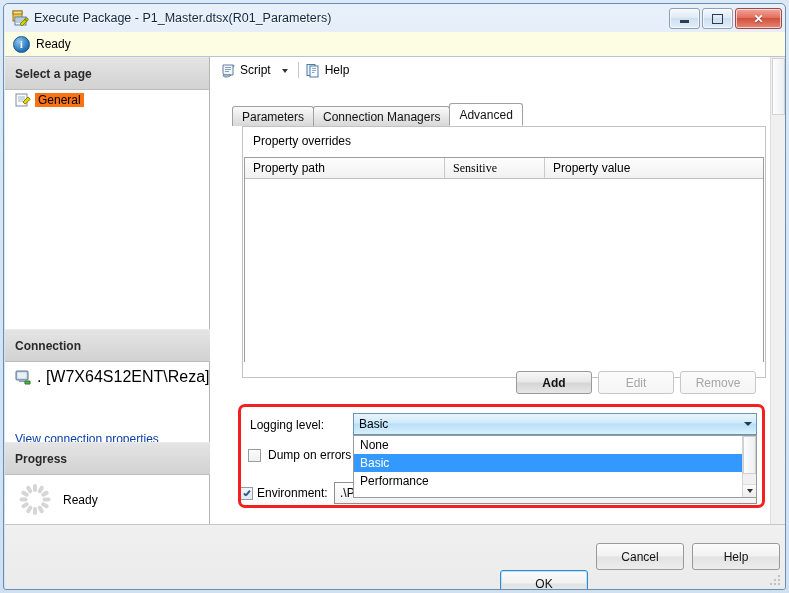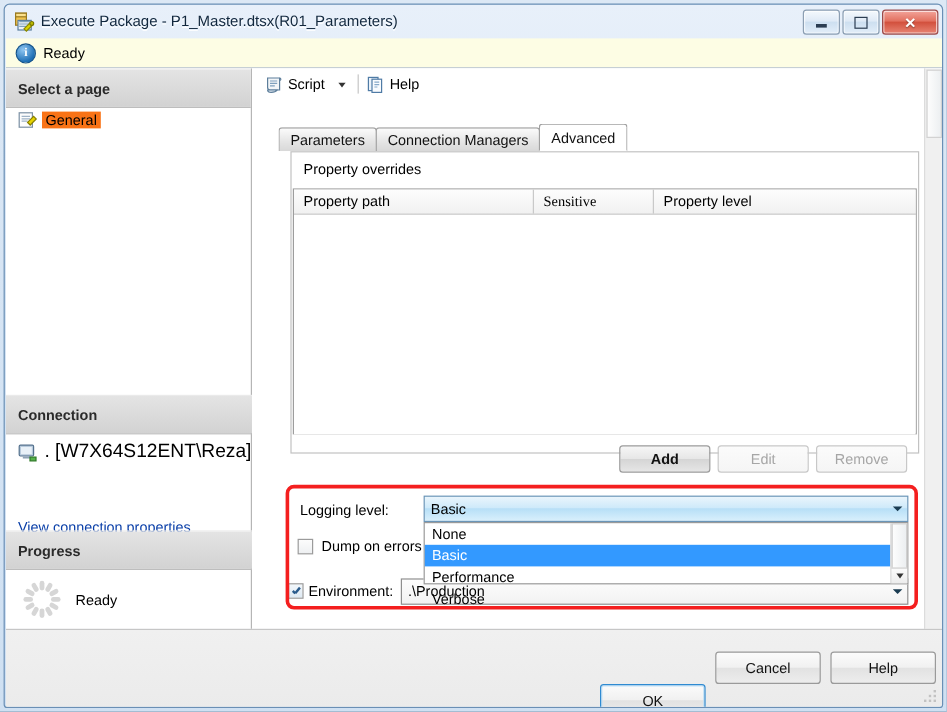--- a/index.html
+++ b/index.html
@@ -124,21 +124,21 @@
   .combo{position:absolute;border:1px solid #6a95b8;box-sizing:border-box;
          display:flex;align-items:center;}
   #logging-combo{left:349px;top:409px;width:404px;height:22px;
          background:linear-gradient(180deg,#eaf5fc 0%,#cfeafa 45%,#b7dff7 50%,#d9f0fc 100%);}
   .combo .ctext{padding-left:5px;font-size:12px;flex:1;}
   .combo .carrow{width:17px;height:100%;display:flex;align-items:center;
          justify-content:center;}
   .carrow i{width:0;height:0;border-left:4px solid transparent;
          border-right:4px solid transparent;border-top:4px solid #1b3c52;display:block;}
 
-  .dropdown{position:absolute;left:349px;top:431px;width:404px;height:52px;
+  .dropdown{position:absolute;left:349px;top:431px;width:404px;height:63px;
             background:#fff;border:1px solid #9a9a9a;box-sizing:border-box;
             z-index:30;display:flex;}
   .dd-list{flex:1;}
   .dd-item{height:18px;display:flex;align-items:center;padding-left:6px;
            font-size:12px;box-sizing:border-box;}
   .dd-item.sel{background:#3399ff;color:#fff;}
   .dd-sb{width:13px;background:#f0f0f0;border-left:1px solid #d4d4d4;
          position:relative;}
   .dd-sb .thumb{position:absolute;left:0;top:0;width:13px;height:38px;
          background:linear-gradient(90deg,#fdfdfd,#eceff1);border:1px solid #d0d0d0;
@@ -152,21 +152,21 @@
   .chk{width:13px;height:13px;border:1px solid #9b9b9b;
        background:linear-gradient(180deg,#fcfcfc,#eef0f2);box-sizing:border-box;
        display:flex;align-items:center;justify-content:center;flex:none;}
   .chk.on{background:linear-gradient(180deg,#f2f7fb,#dfeaf4);}
   .chk .tick{width:9px;height:9px;position:relative;}
   .chk .tick:before,.chk .tick:after{content:"";position:absolute;background:#2a5b8c;}
   .chk .tick:before{width:2px;height:6px;transform:rotate(40deg);left:5px;top:1px;}
   .chk .tick:after{width:2px;height:3px;transform:rotate(-42deg);left:2px;top:4px;}
   #dump-row{position:absolute;left:244px;top:444px;display:flex;align-items:center;gap:7px;}
   #dump-row .lb{font-size:12px;}
-  #env-row{position:absolute;left:236px;top:482px;display:flex;gap:4px;}
+  #env-row{position:absolute;left:236px;top:482px;display:flex;align-items:center;gap:4px;}
   #env-combo{left:330px;top:478px;width:423px;height:22px;
          background:linear-gradient(180deg,#fdfdfd,#f2f2f2);border:1px solid #8f8f8f;}
 
   
   .annot{position:absolute;left:234px;top:400px;width:527px;height:104px;
          border:3px solid #f41f1f;border-radius:7px;box-sizing:border-box;
          z-index:40;pointer-events:none;}
 
   
   .vscroll{position:absolute;right:0;top:0;width:16px;height:467px;
@@ -326,21 +326,21 @@
       </div>
     </div>
 
     <div class="groupbox"></div>
     <div class="gb-title">Property overrides</div>
 
     <div class="grid">
       <div class="grid-head">
         <div class="gh c1">Property path</div>
         <div class="gh c2">Sensitive</div>
-        <div class="gh c3">Property level</div>
+        <div class="gh c3">Property value</div>
       </div>
       <div class="grid-body"></div>
     </div>
 
     <div class="btn dark" id="add-btn">
       <span>Add</span>
     </div>
     <div class="btn disabled" id="edit-btn">
       <span>Edit</span>
     </div>
@@ -359,23 +359,20 @@
     <div class="dropdown">
       <div class="dd-list">
         <div class="dd-item">
           <span>None</span>
         </div>
         <div class="dd-item sel">
           <span>Basic</span>
         </div>
         <div class="dd-item">
           <span>Performance</span>
-        </div>
-        <div class="dd-item">
-          <span>Verbose</span>
         </div>
       </div>
       <div class="dd-sb">
         <span class="thumb"></span>
         <span class="arr">
             <i></i>
           </span>
       </div>
     </div>
 

